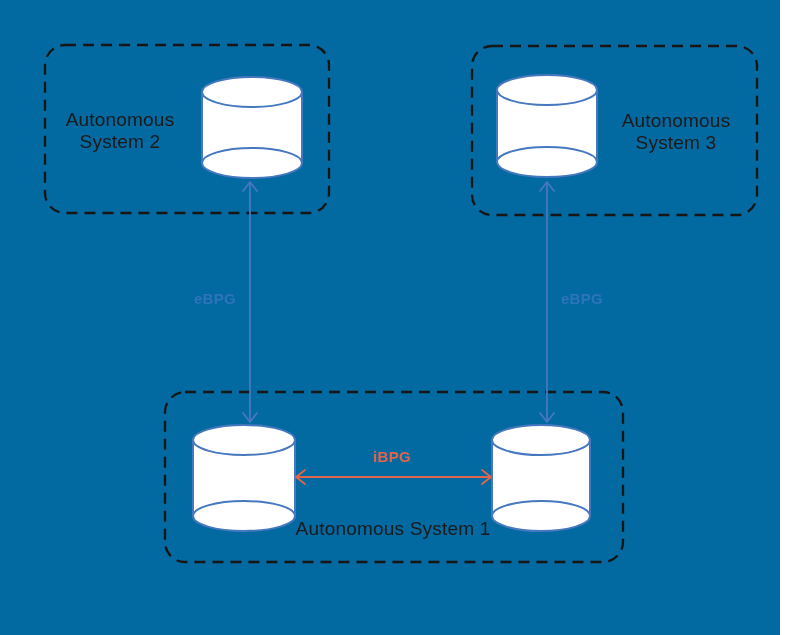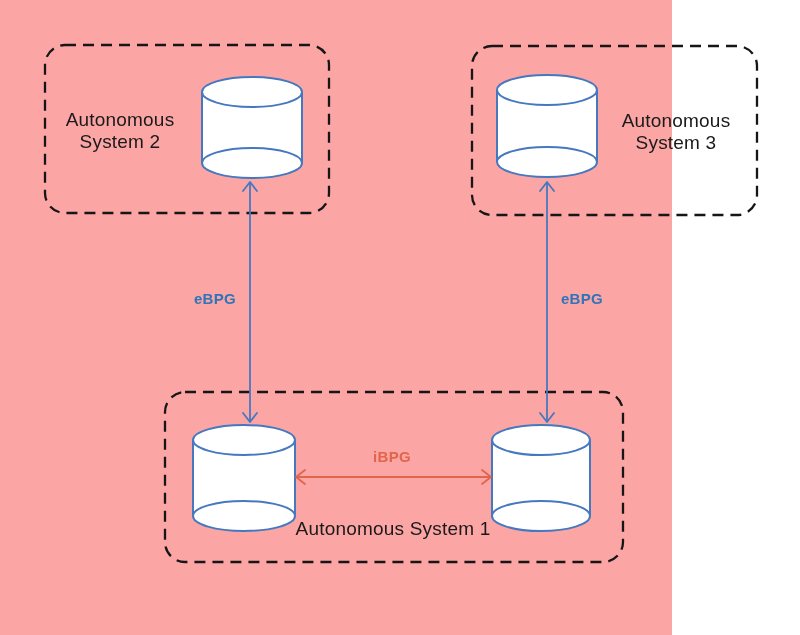--- a/index.html
+++ b/index.html
@@ -4,24 +4,24 @@
 <style>
   html, body {
     margin: 0;
     padding: 0;
     background: #ffffff;
     width: 800px;
     height: 635px;
     overflow: hidden;
   }
   .diagram-wrap {
-    width: 672px;
+    width: 780px;
     height: 635px;
     position: relative;
-    background: #fca5a5;
+    background: #0369a1;
   }
   svg text {
     font-family: "Liberation Sans", "DejaVu Sans", sans-serif;
   }
   .node-label {
     font-size: 19px;
     font-weight: 500;
     letter-spacing: 0.2px;
   }
   .edge-label {

